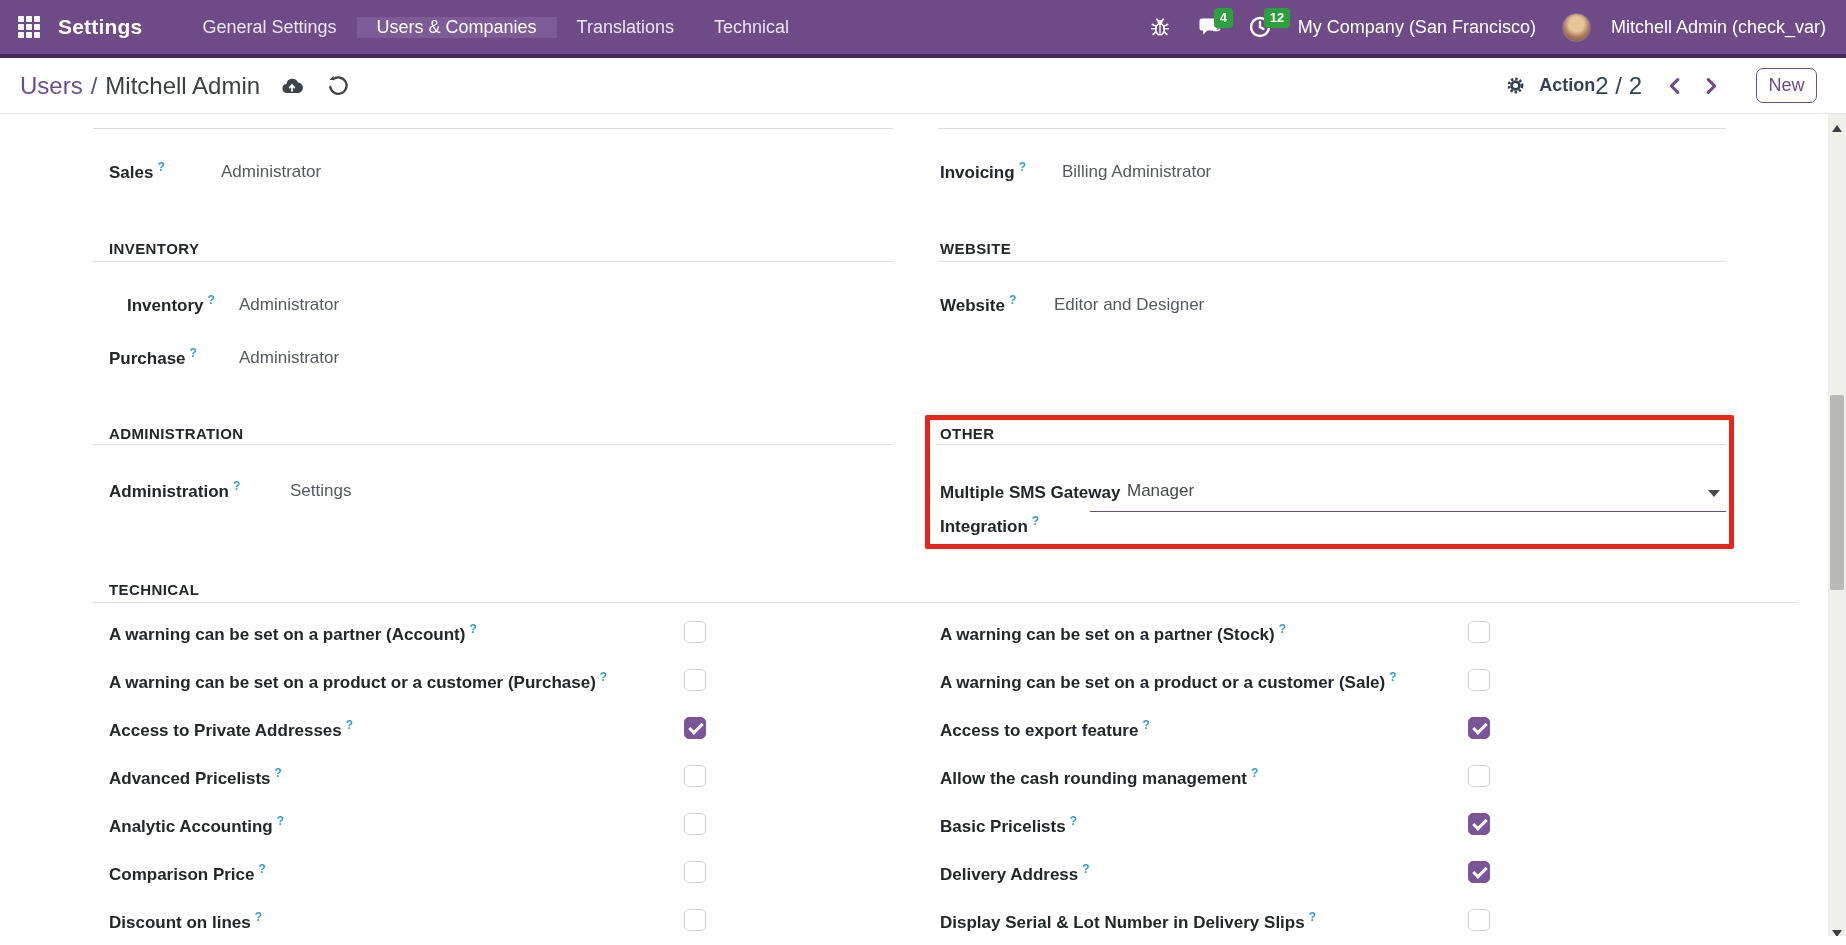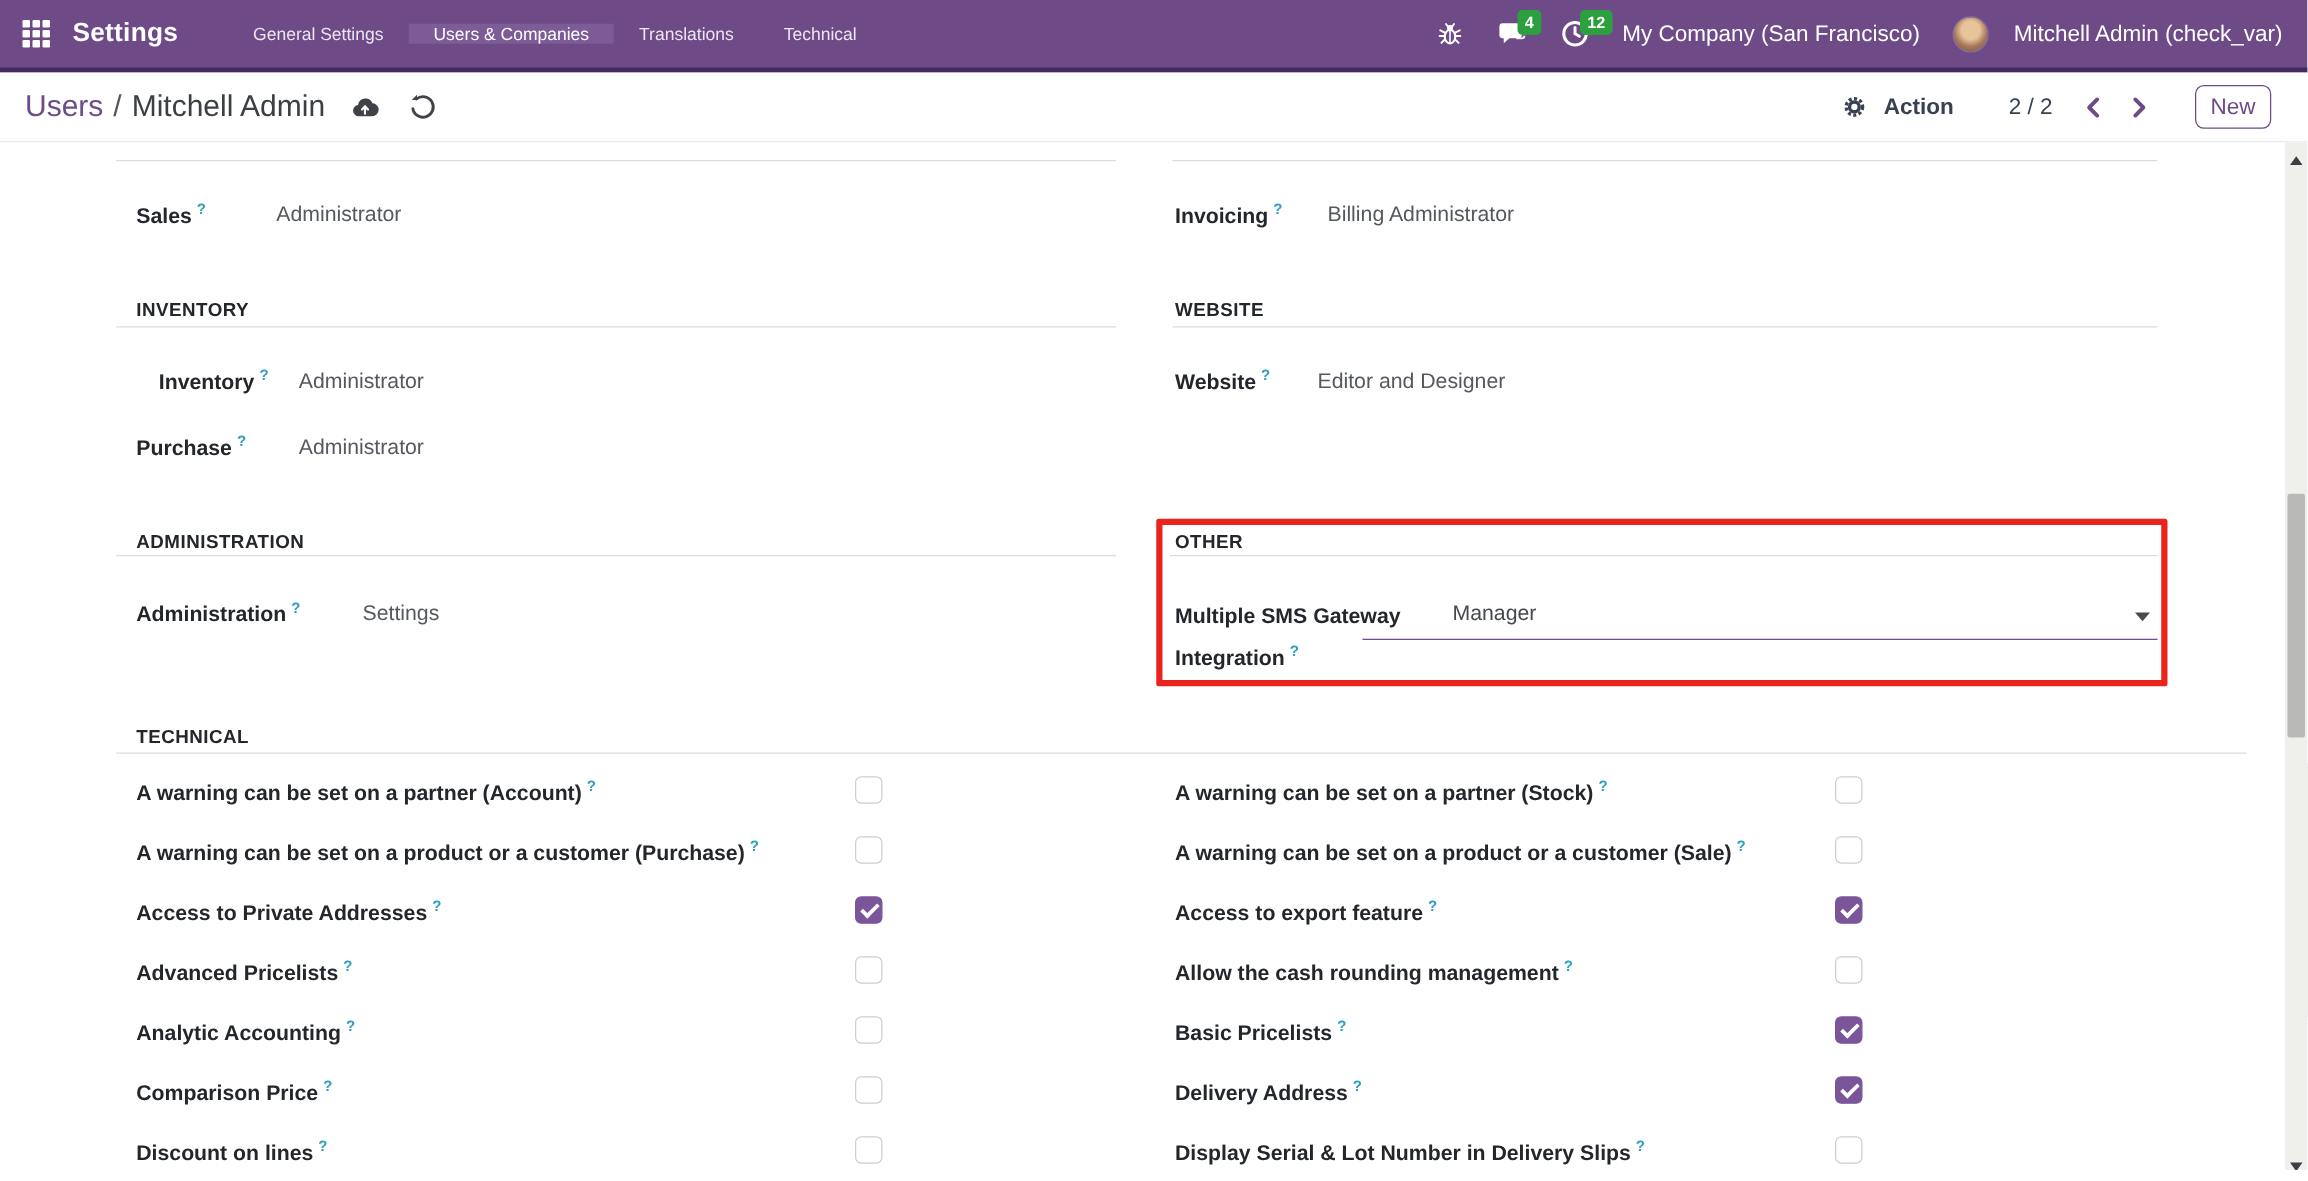--- a/index.html
+++ b/index.html
@@ -9,21 +9,21 @@
 
   
   .navbar { position:absolute; left:0; top:0; width:1846px; height:58px;
     background:#6e4b87; border-bottom:4px solid #46295f; display:flex; align-items:stretch; }
   .nav-left { display:flex; align-items:center; padding-left:18px; }
   .apps-icon { width:22px; height:22px; display:grid; grid-template-columns:repeat(3,6px);
     grid-template-rows:repeat(3,6px); gap:2px; margin-right:18px; cursor:pointer; }
   .apps-icon span { background:#fff; border-radius:1px; }
   .brand { color:#fff; font-size:21px; font-weight:bold; margin-right:40px; letter-spacing:.2px; }
   .menu { display:flex; align-items:stretch; }
-  .menu-item { display:flex; align-items:flex-end; padding:0 20px; color:#ece5f2; font-size:14px; cursor:pointer; }
+  .menu-item { display:flex; align-items:flex-end; padding:0 20px; color:#ece5f2; font-size:18px; cursor:pointer; }
   .menu-item.active { background:#7d5b97; color:#fff; }
   .systray { margin-left:auto; display:flex; align-items:center; gap:26px; padding-right:20px; }
   .tray-icon { position:relative; width:24px; height:24px; display:flex; align-items:center; justify-content:center; cursor:pointer; }
   .badge { position:absolute; top:-7px; left:16px; background:#2ca03e; color:#fff; font-size:13px;
     font-weight:bold; line-height:1; padding:3px 6px 4px; border-radius:4px; }
   .tray-text { color:#fff; font-size:18px; cursor:pointer; white-space:nowrap; }
   .avatar { width:29px; height:29px; border-radius:50%;
     background:radial-gradient(circle at 50% 38%, #e8c49a 0 34%, #a8795a 60%, #6e4f3c 100%);
     border:1px solid #8a6da1; cursor:pointer; }
 
@@ -31,21 +31,21 @@
   .control-panel { position:absolute; left:0; top:58px; width:1846px; height:56px; background:#fff;
     border-bottom:1px solid #e4e6e8; display:flex; align-items:center; }
   .breadcrumb { margin-left:20px; font-size:24px; white-space:nowrap; }
   .bc-link { color:#6b4d87; cursor:pointer; }
   .bc-sep { color:#54585e; padding:0 8px; }
   .bc-current { color:#3b4045; }
   .cp-icons { display:flex; align-items:center; gap:22px; margin-left:20px; }
   .cp-icon { width:24px; height:24px; cursor:pointer; display:flex; align-items:center; justify-content:center; }
   .cp-right { margin-left:auto; display:flex; align-items:center; padding-right:29px; }
   .action-btn { display:flex; align-items:center; gap:14px; color:#374151; font-size:18px; font-weight:bold; cursor:pointer; }
-  .pager { margin-left:44px; color:#374151; font-size:18px; }
+  .pager { color:#374151; font-size:24px; }
   .pager-nav { display:flex; align-items:center; gap:14px; margin-left:22px; }
   .chev { width:22px; height:22px; cursor:pointer; }
   .new-btn { margin-left:34px; width:61px; height:35px; background:#fff; border:1px solid #6d4b87;
     border-radius:7px; color:#6d4b87; font-size:18px; display:flex; align-items:center; justify-content:center; cursor:pointer; }
 
   
   .content { position:absolute; left:0; top:114px; width:1846px; height:831px; background:#fff; }
   .hline { position:absolute; height:1px; background:#dadcde; }
   .f-label { position:absolute; font-size:17px; font-weight:bold; color:#23272b; white-space:nowrap; }
   .f-value { position:absolute; font-size:17px; color:#55595f; white-space:nowrap; }
@@ -223,21 +223,21 @@
     <div class="f-label" style="left:109px; top:365px;"><span>Administration</span><span class="help">?</span></div>
     <div class="f-value" style="left:290px; top:367px;">Settings</div>
 
     <div class="red-box" style="left:925px; top:301px; width:809px; height:134px;"></div>
     <div class="sec-title" style="left:940px; top:311px;">OTHER</div>
     <div class="hline" style="left:936px; top:330px; width:790px;"></div>
     <div class="sms-label" style="left:940px; top:364px;">
       <span>Multiple SMS Gateway</span><br>
       <span>Integration</span><span class="help">?</span>
     </div>
-    <div class="select-value" style="left:1162px; top:367px;">Manager</div>
+    <div class="select-value" style="left:1127px; top:367px;">Manager</div>
     <div class="select-line" style="left:1090px; top:397px; width:636px;"></div>
     <div class="select-caret" style="left:1708px; top:376px;"></div>
 
     <div class="sec-title" style="left:109px; top:467px;">TECHNICAL</div>
     <div class="hline" style="left:93px; top:488px; width:1704px;"></div>
 
     <div class="tech-col left" style="left:109px; top:507px; width:620px;">
 
         <div class="tech-row">
           <span class="t-label"><span>A warning can be set on a partner (Account)</span><span class="help">?</span></span>

